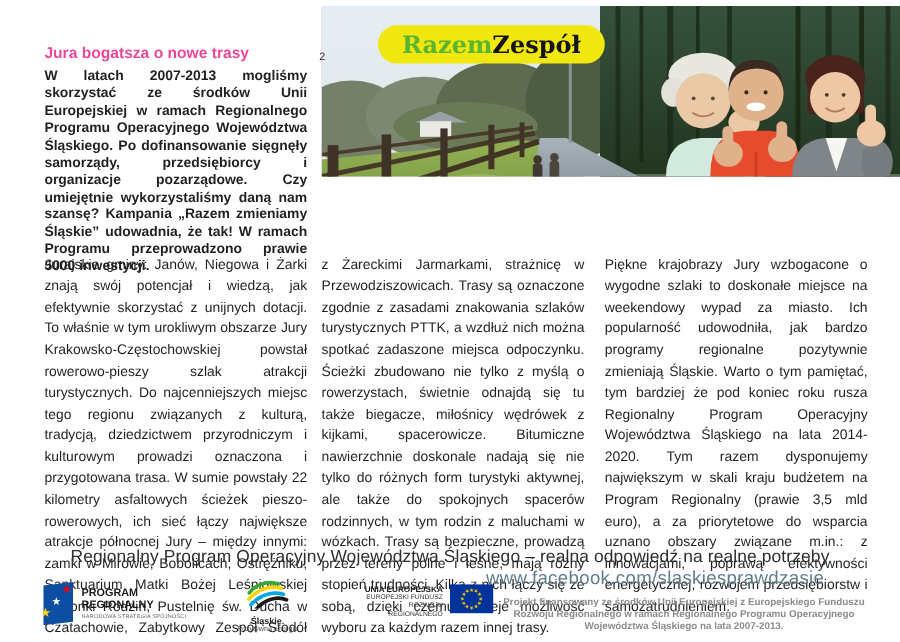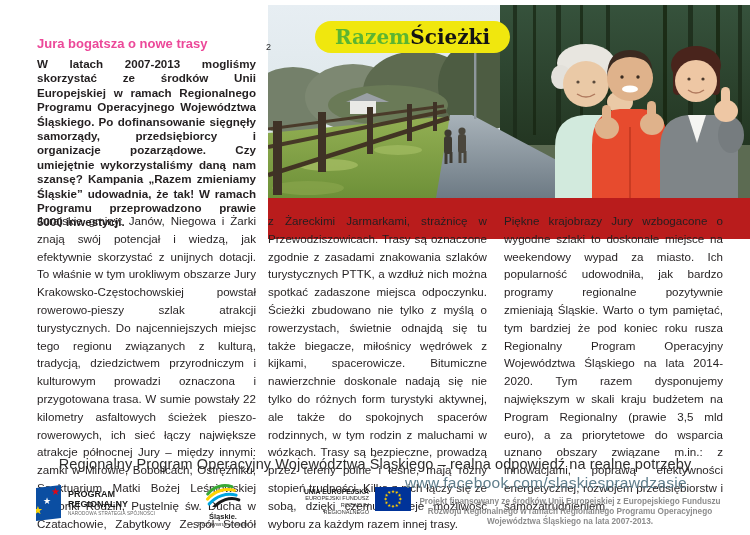--- a/index.html
+++ b/index.html
@@ -13,22 +13,22 @@
     position:absolute;left:37px;top:36px;width:220px;
     font-size:13px;font-weight:bold;color:#ec4899;
   }
   .lead{
     position:absolute;left:37px;top:57px;width:219px;
     font-size:11.6px;font-weight:bold;line-height:14.4px;
     text-align:justify;
   }
   
   .photo{
-    position:absolute;left:268px;top:5px;width:482px;height:234px;
-    overflow:hidden;background:#b91c1c;
+    position:absolute;left:268px;top:5px;width:482px;height:142px;
+    overflow:hidden;background:#c4b5fd;
   }
   .photo svg{display:block;}
   .banner{
     position:absolute;left:47px;top:16px;height:32px;
     background:#f0e70e;border-radius:17px;
     display:flex;align-items:center;padding:0 20px;
     font-family:"DejaVu Serif","Liberation Serif",serif;
     font-weight:bold;font-size:20px;white-space:nowrap;
   }
   .banner .w1{color:#5cb531;}
@@ -231,21 +231,21 @@
       <circle cx="421" cy="74" r="1.6" fill="#4a392c"></circle>
       <circle cx="435" cy="74" r="1.6" fill="#4a392c"></circle>
       <path d="M420,85 Q428,91 436,85" stroke="#b07a5e" stroke-width="1.5" fill="none"></path>
       <ellipse cx="463" cy="130" rx="13" ry="18" fill="#767c7f"></ellipse>
       <rect x="453" y="82" width="9" height="20" rx="4.5" fill="#eec7a4"></rect>
       <ellipse cx="458" cy="106" rx="12" ry="11" fill="#eec7a4"></ellipse>
     </g>
   </svg>
   <div class="banner">
     <span class="w1">Razem</span>
-    <span class="w3">Ścieżki</span>
+    <span class="w3">Zespół</span>
   </div>
 </div>
 <div class="pagenum">2</div>
 
 <div class="col col1">Jurajskie gminy: Janów, Niegowa i Żarki znają swój potencjał i wiedzą, jak efektywnie skorzystać z unijnych dotacji. To właśnie w tym urokliwym obszarze Jury Krakowsko-Częstochowskiej powstał rowerowo-pieszy szlak atrakcji turystycznych. Do najcenniejszych miejsc tego regionu związanych z kulturą, tradycją, dziedzictwem przyrodniczym i kulturowym prowadzi oznaczona i przygotowana trasa. W sumie powstały 22 kilometry asfaltowych ścieżek pieszo-rowerowych, ich sieć łączy największe atrakcje północnej Jury – między innymi: zamki w Mirowie, Bobolicach, Ostrężniku, Sanktuarium Matki Bożej Leśniowskiej Patronki Rodzin, Pustelnię św. Ducha w Czatachowie, Zabytkowy Zespół Stodół wraz</div>
 <div class="col col2">z Żareckimi Jarmarkami, strażnicę w Przewodziszowicach. Trasy są oznaczone zgodnie z zasadami znakowania szlaków turystycznych PTTK, a wzdłuż nich można spotkać zadaszone miejsca odpoczynku. Ścieżki zbudowano nie tylko z myślą o rowerzystach, świetnie odnajdą się tu także biegacze, miłośnicy wędrówek z kijkami, spacerowicze. Bitumiczne nawierzchnie doskonale nadają się nie tylko do różnych form turystyki aktywnej, ale także do spokojnych spacerów rodzinnych, w tym rodzin z maluchami w wózkach. Trasy są bezpieczne, prowadzą przez tereny polne i leśne, mają różny stopień trudności. Kilka z nich łączy się ze sobą, dzięki czemu istnieje możliwość wyboru za każdym razem innej trasy.</div>
 <div class="col col3">Piękne krajobrazy Jury wzbogacone o wygodne szlaki to doskonałe miejsce na weekendowy wypad za miasto. Ich popularność udowodniła, jak bardzo programy regionalne pozytywnie zmieniają Śląskie. Warto o tym pamiętać, tym bardziej że pod koniec roku rusza Regionalny Program Operacyjny Województwa Śląskiego na lata 2014-2020. Tym razem dysponujemy największym w skali kraju budżetem na Program Regionalny (prawie 3,5 mld euro), a za priorytetowe do wsparcia uznano obszary związane m.in.: z innowacjami, poprawą efektywności energetycznej, rozwojem przedsiębiorstw i samozatrudnieniem.</div>
 
 <div class="slogan">Regionalny Program Operacyjny Województwa Śląskiego – realna odpowiedź na realne potrzeby</div>
 

